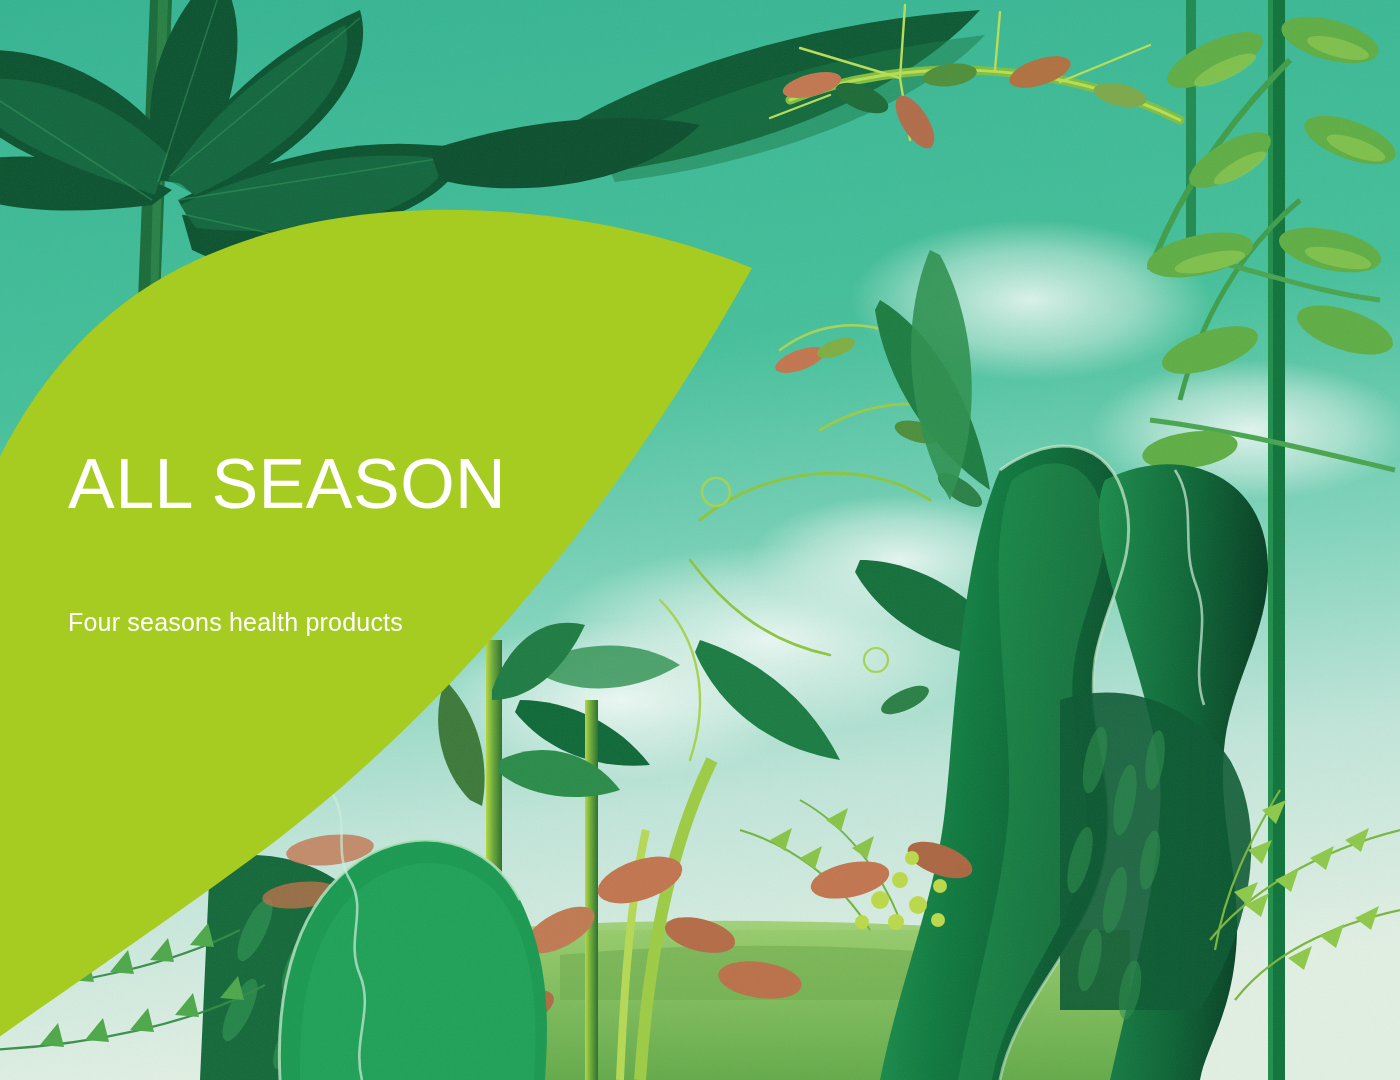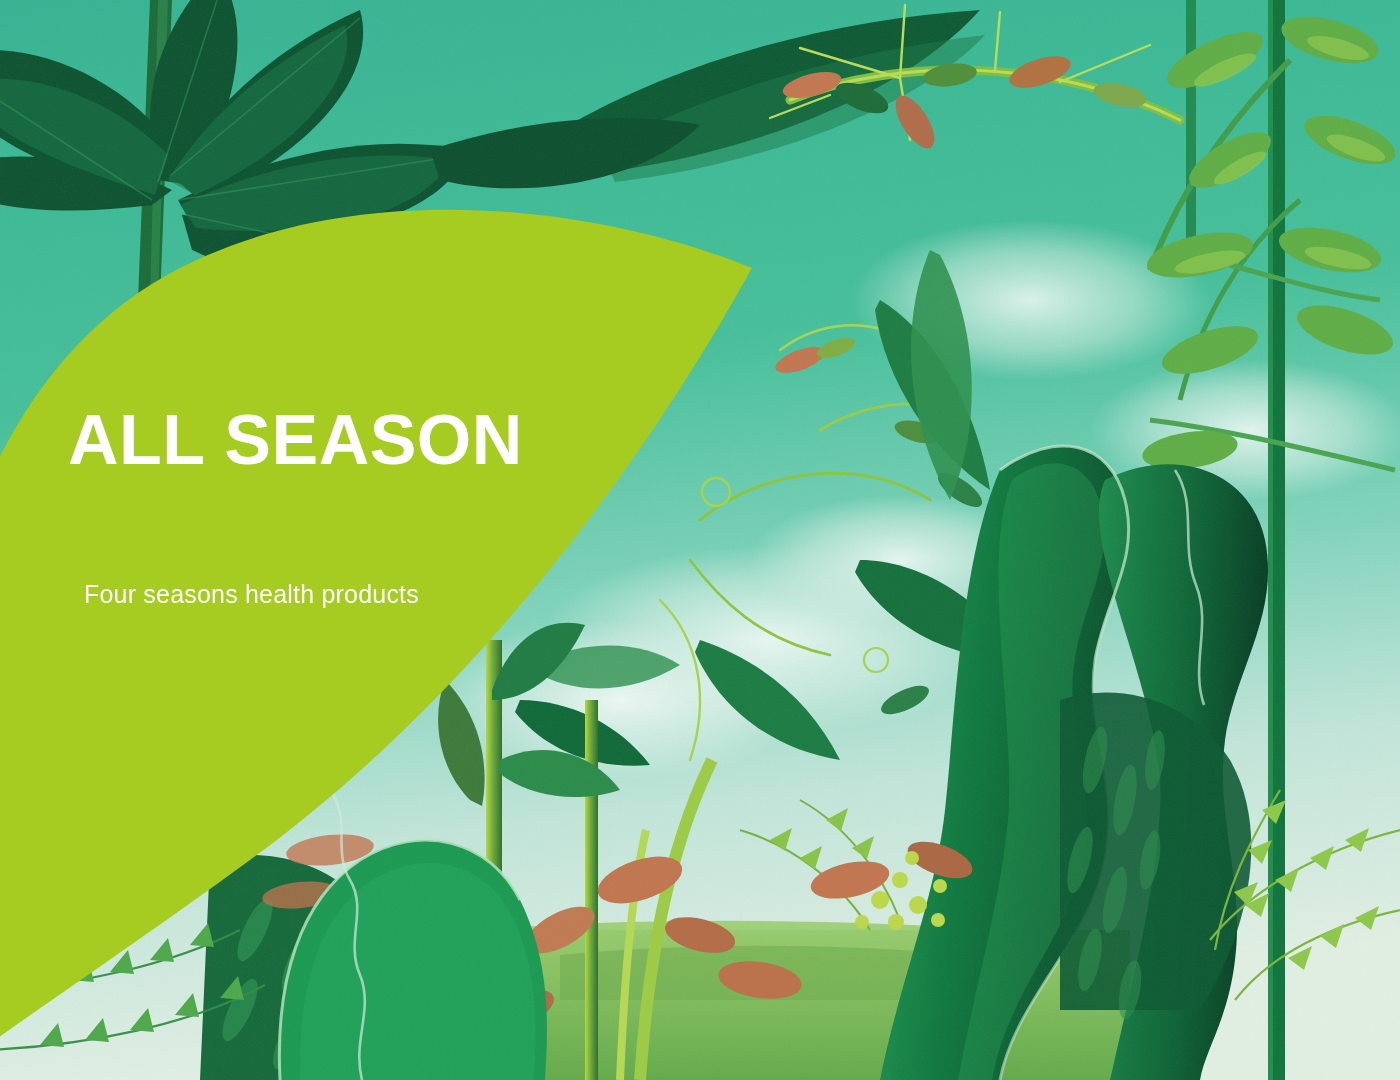--- a/index.html
+++ b/index.html
@@ -34,28 +34,28 @@
     pointer-events: none;
   }
   .headline {
     color: #ffffff;
     font-size: 70px;
     line-height: 1.02;
     letter-spacing: 0.5px;
     margin: 0;
     white-space: nowrap;
   }
-  .headline .line1 { font-weight: 700; display: block; }
+  .headline .line1 { font-weight: 400; display: block; margin-top: 44px; }
   .headline .line2 { font-weight: 700; display: block; }
   .subtitle {
     color: #ffffff;
     font-size: 25px;
     font-weight: 300;
     letter-spacing: 0.2px;
-    margin: 16px;
+    margin: 0;
     padding-top: 88px;
     white-space: nowrap;
   }
 </style>
 </head>
 <body>
 
 <div id="stage">
 
   <svg class="layer" viewBox="0 0 1400 1080" preserveAspectRatio="none" aria-hidden="true">

